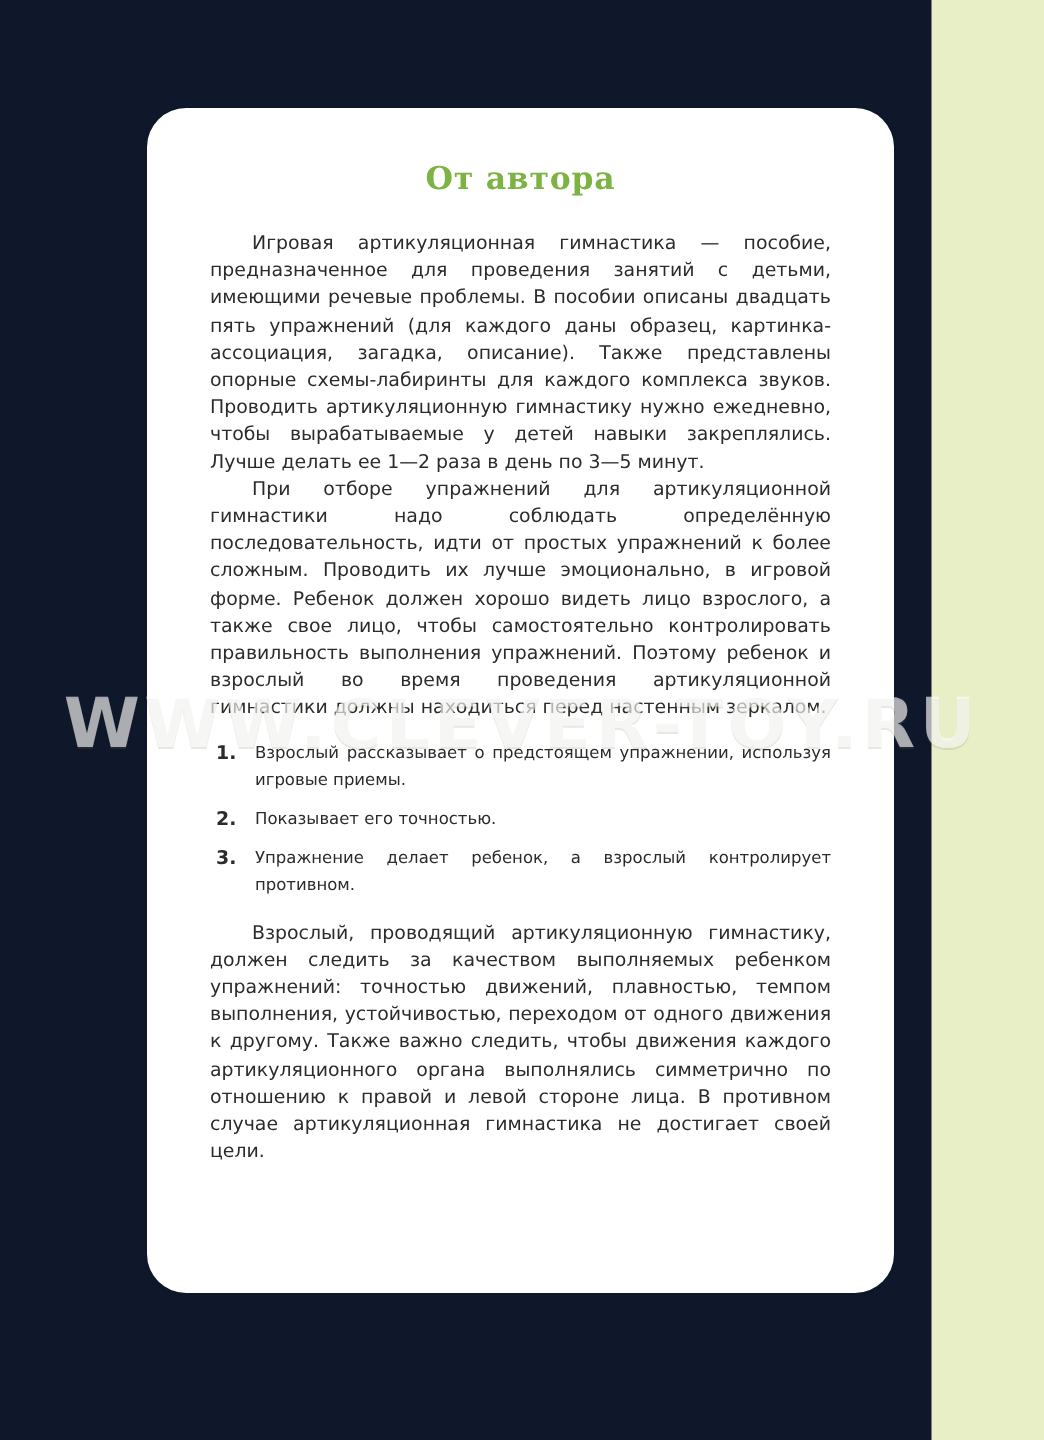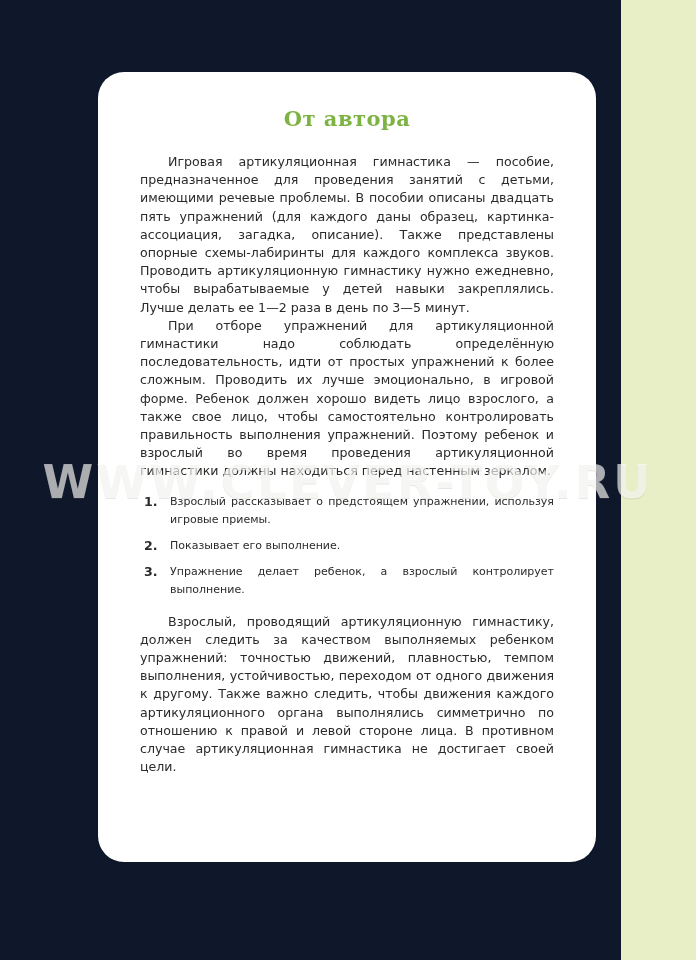--- a/index.html
+++ b/index.html
@@ -121,26 +121,26 @@
 
         <div class="numbered">
 
           <div class="num-item">
             <span class="num-marker">1.</span>
             <span class="num-text">Взрослый рассказывает о предстоящем упражнении, используя игровые приемы.</span>
           </div>
 
           <div class="num-item">
             <span class="num-marker">2.</span>
-            <span class="num-text">Показывает его выполнение.</span>
+            <span class="num-text">Показывает его точностью.</span>
           </div>
 
           <div class="num-item">
             <span class="num-marker">3.</span>
-            <span class="num-text">Упражнение делает ребенок, а взрослый контролирует выполнение.</span>
+            <span class="num-text">Упражнение делает ребенок, а взрослый контролирует противном.</span>
           </div>
 
         </div>
 
         <p class="para spaced">Взрослый, проводящий артикуляционную гимнастику, должен следить за качеством выполняемых ребенком упражнений: точностью движений, плавностью, темпом выполнения, устойчивостью, переходом от одного движения к другому. Также важно следить, чтобы движения каждого артикуляционного органа выполнялись симметрично по отношению к правой и левой стороне лица. В противном случае артикуляционная гимнастика не достигает своей цели.</p>
 
       </div>
     </div>
   </div>
 

